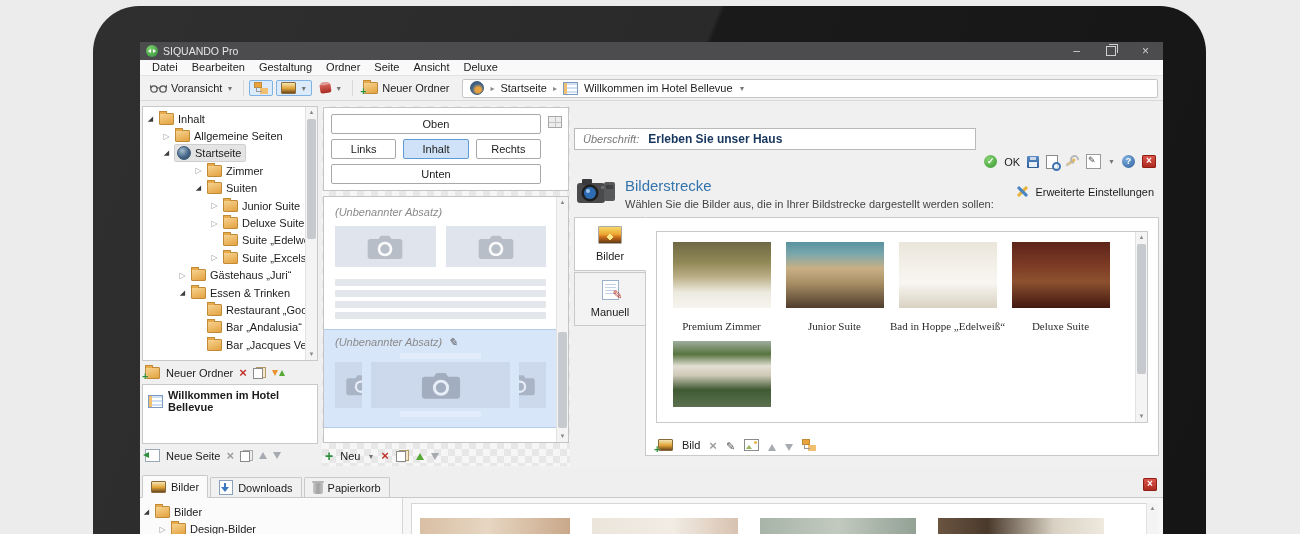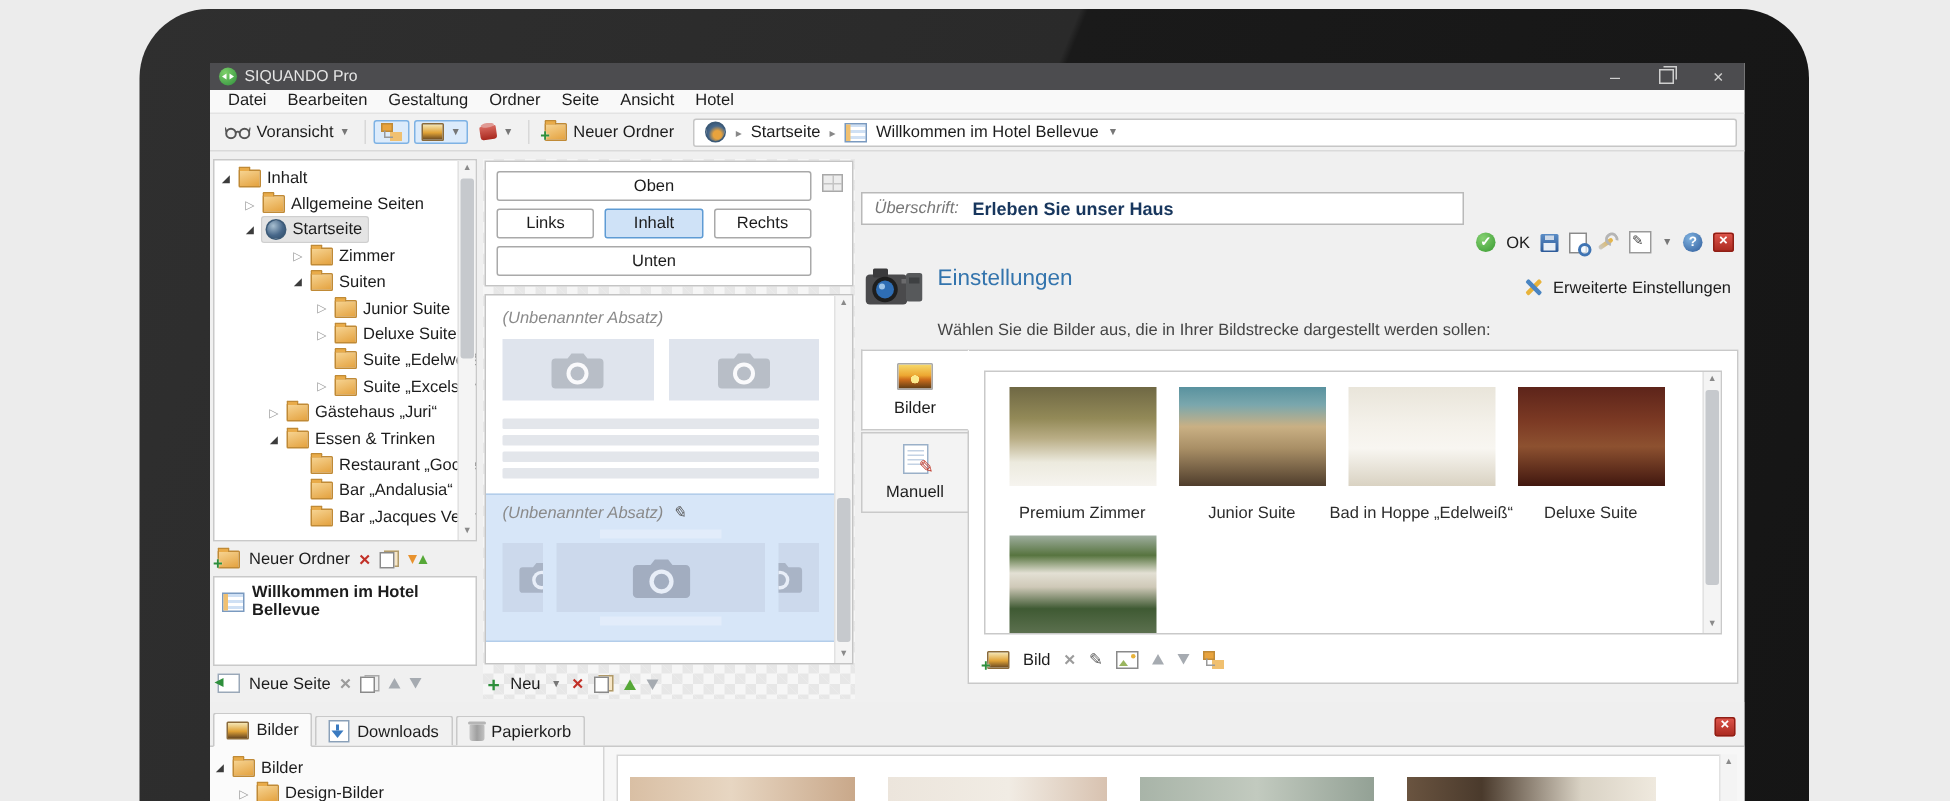--- a/index.html
+++ b/index.html
@@ -145,33 +145,33 @@
   .plus-g{color:#2e8f3c;font-weight:bold;font-size:14px;line-height:12px;}
   
   .col-right{flex:1;display:flex;flex-direction:column;min-width:0;min-height:0;padding-right:1px;}
   .ed-row1{display:flex;align-items:center;gap:8px;margin:2px 0 0;flex:none;}
   .ed-input{flex:1;height:20px;background:#fff;border:1px solid #b9b9b9;display:flex;align-items:center;gap:9px;padding:0 8px;min-width:0;}
   .ed-input .lab{font-style:italic;color:#777;}
   .ed-input .val{font-weight:bold;font-size:12px;color:#17365d;white-space:nowrap;}
   .ed-icons{display:flex;align-items:center;gap:7px;padding-right:3px;flex:none;margin-top:46px;}
   .ed-head{display:flex;align-items:flex-start;gap:10px;padding:8px 5px 7px 3px;flex:none;}
   .ed-title{color:#3374ad;font-size:15px;line-height:17px;}
-  .ed-desc{color:#444;margin-top:20px;}
+  .ed-desc{color:#444;margin-top:4px;}
   .ed-adv{margin-left:auto;display:flex;align-items:center;gap:6px;margin-top:8px;white-space:nowrap;}
   .ed-body{flex:1;display:flex;min-height:0;padding-bottom:10px;}
   .ed-tabs{width:72px;flex:none;display:flex;flex-direction:column;z-index:2;}
   .ed-tab{height:52px;border:1px solid #c9c9c9;background:#f3f3f3;display:flex;flex-direction:column;align-items:center;justify-content:center;gap:6px;margin-bottom:1px;}
   .ed-tab.active{background:#fff;border-right-color:#fff;}
   .ed-panel{flex:1;border:1px solid #c9c9c9;background:#fff;margin-left:-1px;padding:7px 10px 4px;display:flex;flex-direction:column;min-width:0;}
   .imgs-box{flex:1;border:1px solid #c9c9c9;margin-top:6px;position:relative;overflow:hidden;}
   .imgs-grid{position:absolute;inset:10px 14px 0 8px;display:flex;flex-wrap:wrap;}
   .tcell{width:113px;display:flex;flex-direction:column;align-items:center;margin-bottom:9px;}
   .timg{width:98px;height:66px;flex:none;}
-  .tcap{margin-top:12px;white-space:nowrap;color:#2c2c2c;}
-  .imgs-toolbar{height:23px;display:flex;align-items:center;gap:9px;padding:5px 2px 0;flex:none;}
+  .tcap{margin-top:12px;white-space:nowrap;color:#2c2c2c;font-family:Liberation Serif, serif;}
+  .imgs-toolbar{height:23px;display:flex;align-items:flex-end;gap:9px;padding:5px 2px 0;flex:none;}
   
   .dock{height:66px;flex:none;display:flex;flex-direction:column;background:#efefef;}
   .dock-tabs{height:22px;display:flex;align-items:flex-end;gap:2px;padding:0 2px;border-bottom:1px solid #c9c9c9;position:relative;margin-top:7px;}
   .dtab{height:19px;display:flex;align-items:center;gap:5px;padding:0 8px;background:#f1f1f1;border:1px solid #c9c9c9;border-bottom:none;border-radius:2px 2px 0 0;}
   .dtab.active{background:#fbfbfb;height:21px;margin-bottom:-1px;border-bottom:1px solid #fbfbfb;}
   .dock-close{margin-left:auto;align-self:center;margin-bottom:3px;margin-right:4px;}
   .dock-body{flex:1;display:flex;background:#f7f7f7;min-height:0;}
   .dock-tree{width:262px;flex:none;border-right:1px solid #d5d5d5;padding-top:5px;background:#fbfbfb;}
   .dock-imgs{flex:1;position:relative;min-width:0;}
   .dock-panel{position:absolute;left:8px;right:16px;top:5px;bottom:-30px;background:#fff;border:1px solid #d6d6d6;display:flex;gap:22px;padding:14px 8px 0;overflow:hidden;}
@@ -195,21 +195,21 @@
       </span>
     </div>
 
     <div class="menubar">
       <span class="menu-item">Datei</span>
       <span class="menu-item">Bearbeiten</span>
       <span class="menu-item">Gestaltung</span>
       <span class="menu-item">Ordner</span>
       <span class="menu-item">Seite</span>
       <span class="menu-item">Ansicht</span>
-      <span class="menu-item">Hotel</span>
+      <span class="menu-item">Deluxe</span>
     </div>
 
     <div class="toolbar">
       <span class="tbtn">
         <svg class="glasses" width="17" height="10" viewBox="0 0 17 10">
             <circle cx="4" cy="6" r="3.2" fill="none" stroke="#555" stroke-width="1.3"></circle>
             <circle cx="13" cy="6" r="3.2" fill="none" stroke="#555" stroke-width="1.3"></circle>
             <path d="M7.2 5.5 q1.3 -1.5 2.6 0" fill="none" stroke="#555" stroke-width="1.2"></path>
             <path d="M1 5 L0 2 M16 5 L17 2" stroke="#555" stroke-width="1.1"></path>
           </svg>
@@ -469,21 +469,21 @@
               <rect x="0" y="6" width="28" height="20" rx="3" fill="#4a4a4c"></rect>
               <rect x="5" y="2" width="10" height="6" rx="1" fill="#3a3a3c"></rect>
               <circle cx="13" cy="16" r="8.5" fill="#1e1e1e"></circle>
               <circle cx="13" cy="16" r="6" fill="#2e6db4"></circle>
               <circle cx="11" cy="14" r="2" fill="#9ec4e8"></circle>
               <rect x="24" y="9" width="5" height="3" fill="#6a6a6c"></rect>
               <rect x="27" y="5" width="11" height="19" rx="2" fill="#57595b"></rect>
               <rect x="29" y="8" width="7" height="4" fill="#3e4042"></rect>
             </svg>
           <div>
-            <div class="ed-title">Einstellungen</div>
+            <div class="ed-title">Bilderstrecke</div>
             <div class="ed-desc">Wählen Sie die Bilder aus, die in Ihrer Bildstrecke dargestellt werden sollen:</div>
           </div>
           <div class="ed-adv">
             <span class="tools-x"></span>
             <span>Erweiterte Einstellungen</span>
           </div>
         </div>
 
         <div class="ed-body">
           <div class="ed-tabs">

